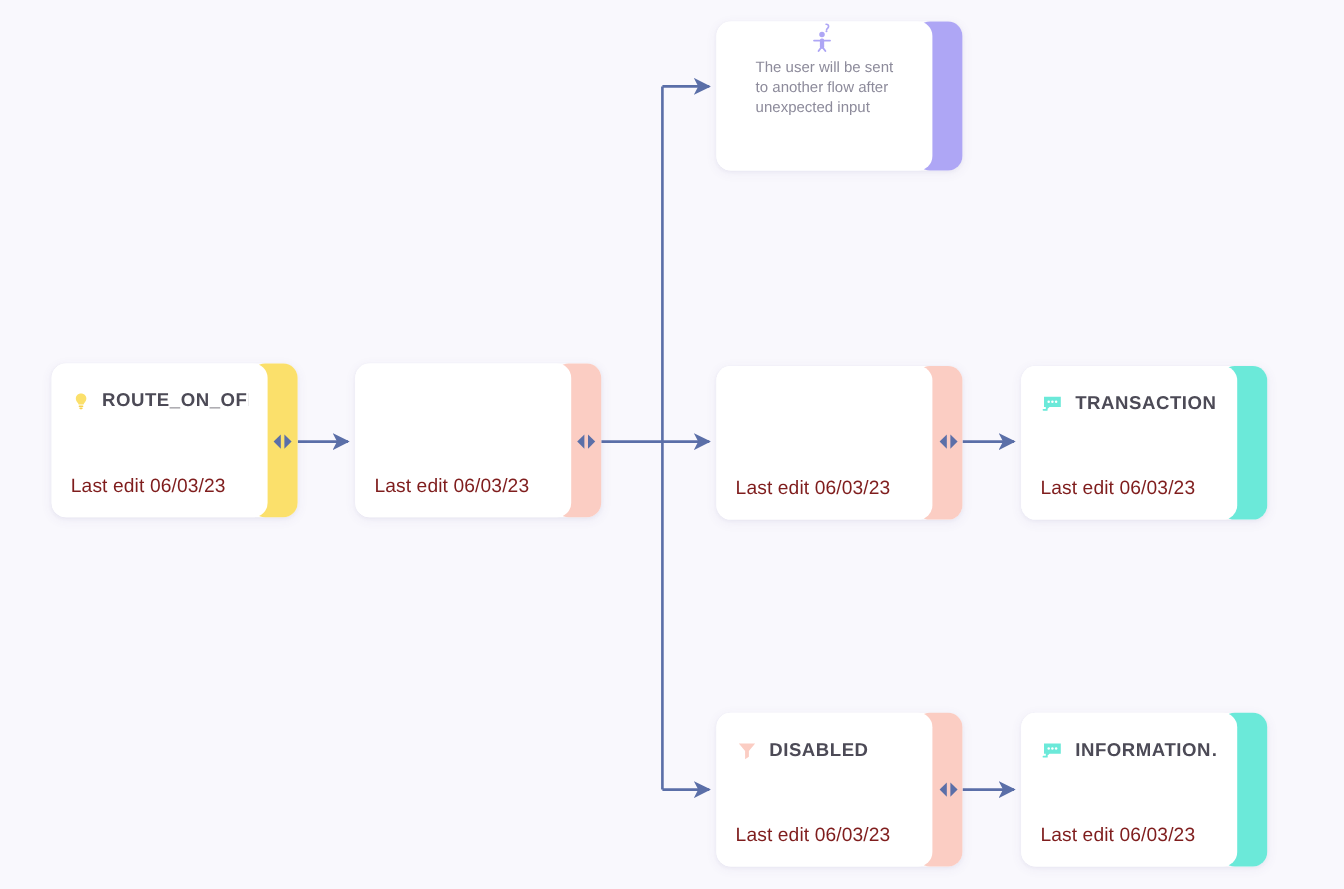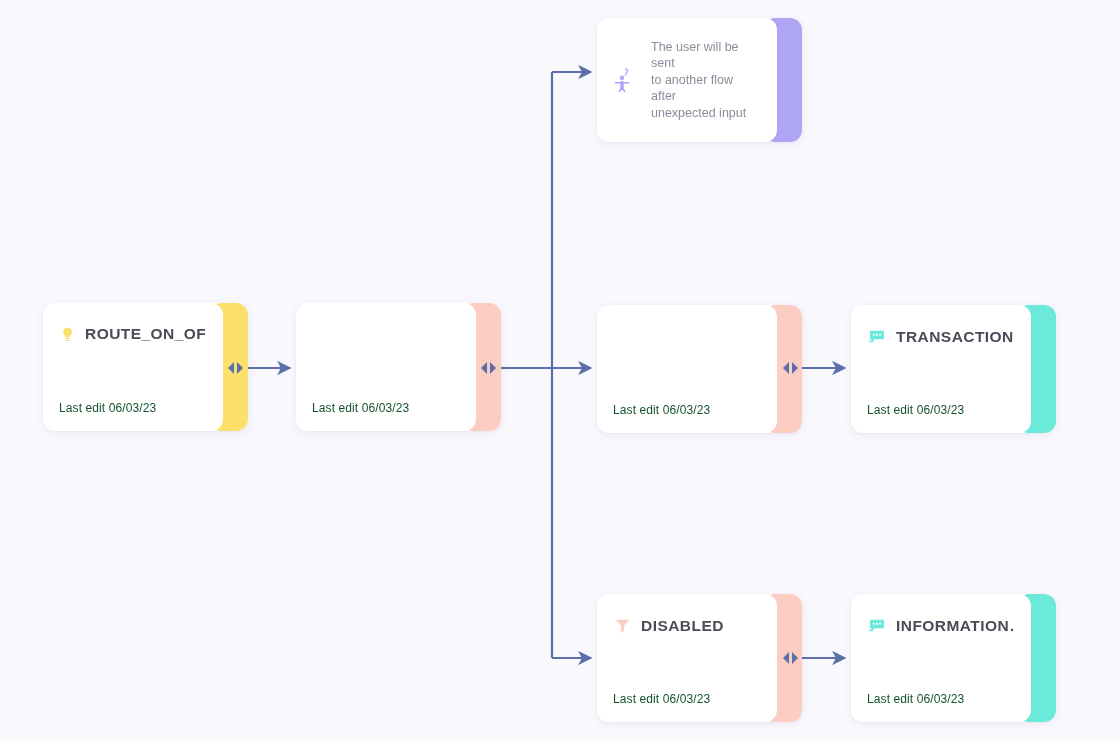--- a/index.html
+++ b/index.html
@@ -69,31 +69,32 @@
     font-weight: bold;
     letter-spacing: 0.45px;
     color: #4c4a56;
     white-space: nowrap;
     overflow: hidden;
   }
   .node-foot {
     position: absolute;
     left: 16px;
     bottom: 16px;
-    font-size: 12px;
-    color: #14532d;
+    font-size: 16px;
+    color: #7f1d1d;
     letter-spacing: 0.1px;
   }
 
   
   .node.msg .node-head {
     padding: 0 16px;
     height: 100%;
     align-items: center;
-    gap: 16px;
+    gap: 4px;
+    flex-direction: column;
   }
   .msg-text {
     font-size: 12.5px;
     line-height: 16.5px;
     color: #8d8b9b;
     white-space: pre-line;
   }
 
   .icon { flex: 0 0 auto; display: block; }
 

